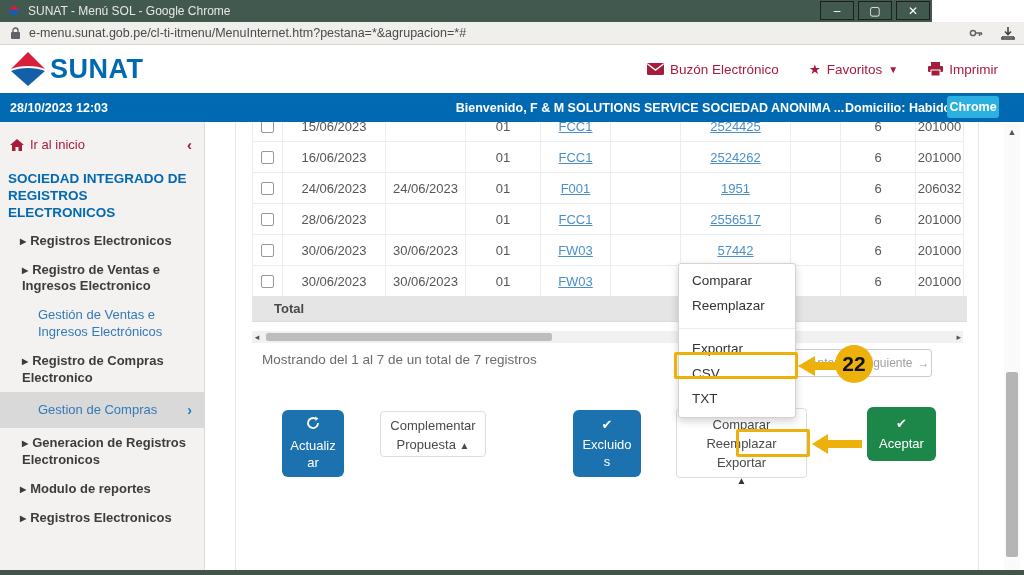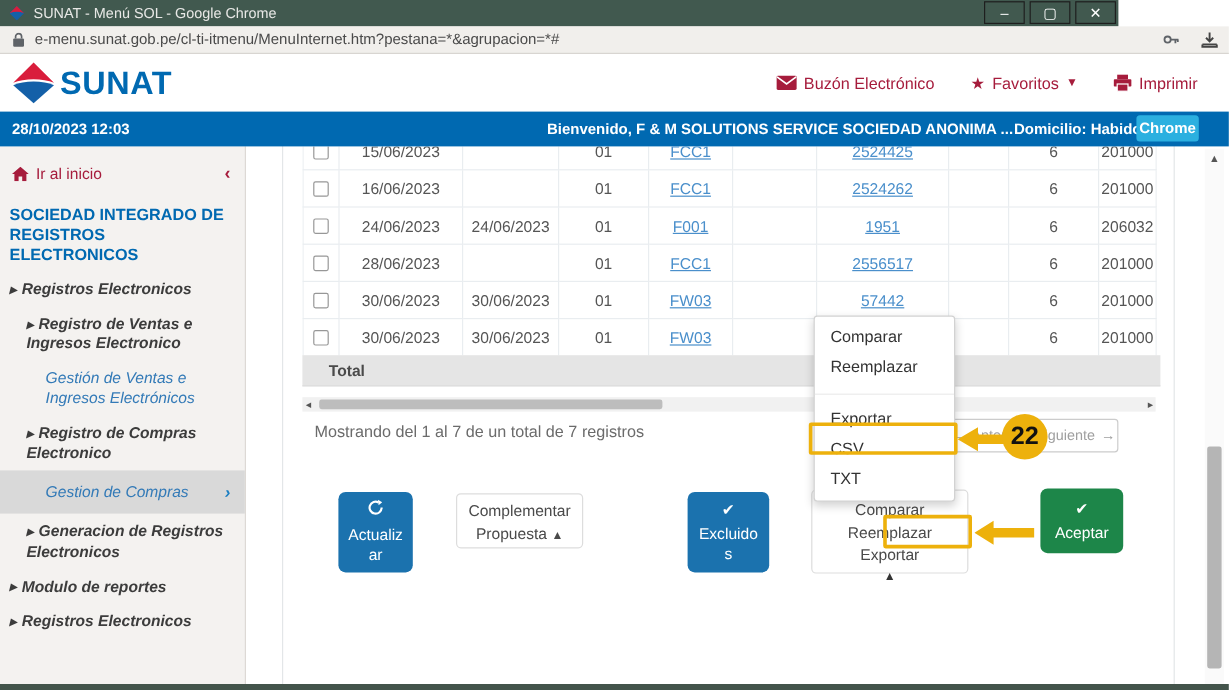--- a/index.html
+++ b/index.html
@@ -31,21 +31,21 @@
   .ub-welcome { position:absolute; left:440px; top:8px; width:420px; text-align:center; white-space:nowrap; }
   .ub-dom { position:absolute; left:845px; top:8px; }
   .btn-salir { position:absolute; left:947px; top:3px; width:52px; height:22px; background:var(--salir-cyan,#2bb0e0); color:#fff; border:none; border-radius:3px; font-size:12.5px; font-weight:bold; }
 
   
   .sidebar { position:absolute; left:0; top:122px; width:205px; height:448px; background:#f4f2f0; border-right:1px solid #ddd9d5; font-size:13px; z-index:5; }
   .sb-home { display:flex; align-items:center; justify-content:space-between; padding:14px 12px 6px 10px; color:var(--sunat-red,#a61c3c); font-size:13px; }
   .sb-home-left { display:flex; align-items:center; gap:6px; }
   .sb-collapse { font-size:15px; font-weight:bold; }
   .sys-title { padding:12px 8px 4px 8px; color:var(--sunat-blue,#0066b3); font-weight:bold; font-size:13.5px; line-height:1.25; }
-  .sb-item { padding:7px 8px 5px 8px; color:#3c3c3c; line-height:1.3; cursor:pointer;font-style:italic; }
+  .sb-item { padding:7px 8px 5px 20px; color:#3c3c3c; line-height:1.3; cursor:pointer; }
   .sb-item .tri { font-size:8px; margin-right:4px; vertical-align:1px; }
   .sb-item.bold { font-weight:bold; }
   .sb-item.lvl1 { padding-left:22px; }
   .sb-item.lvl2 { padding-left:38px; color:#337ab7; }
   .sb-item.active { background:#d9d9d9; display:flex; justify-content:space-between; align-items:center; padding-top:9px; padding-bottom:9px;text-align:center; }
   .sb-item .chev { color:#1a7ec2; font-weight:bold; font-size:14px; margin-right:4px; }
 
   
   .content { position:absolute; left:205px; top:122px; width:819px; height:448px; background:#fff; z-index:1; }
   .card { position:absolute; left:30px; top:-16px; width:744px; height:549px; border:1px solid #e3e6e8; border-radius:4px; background:#fff; }

